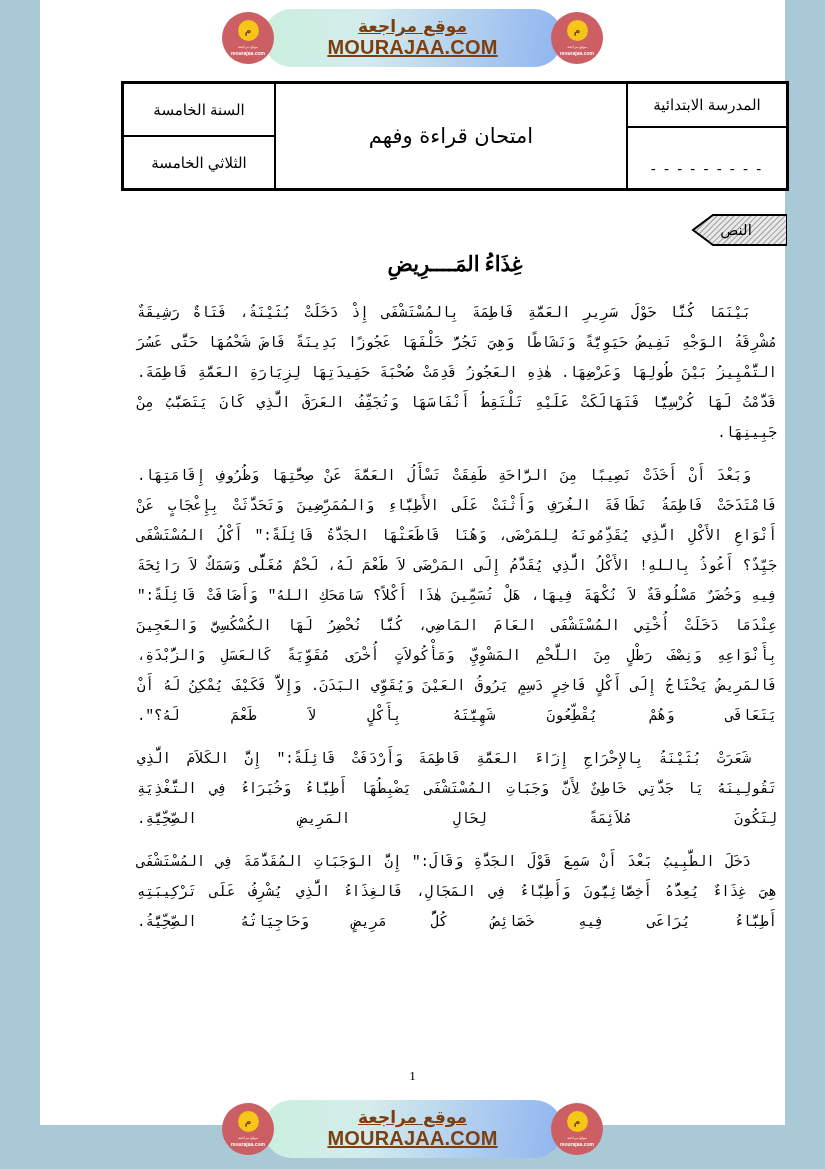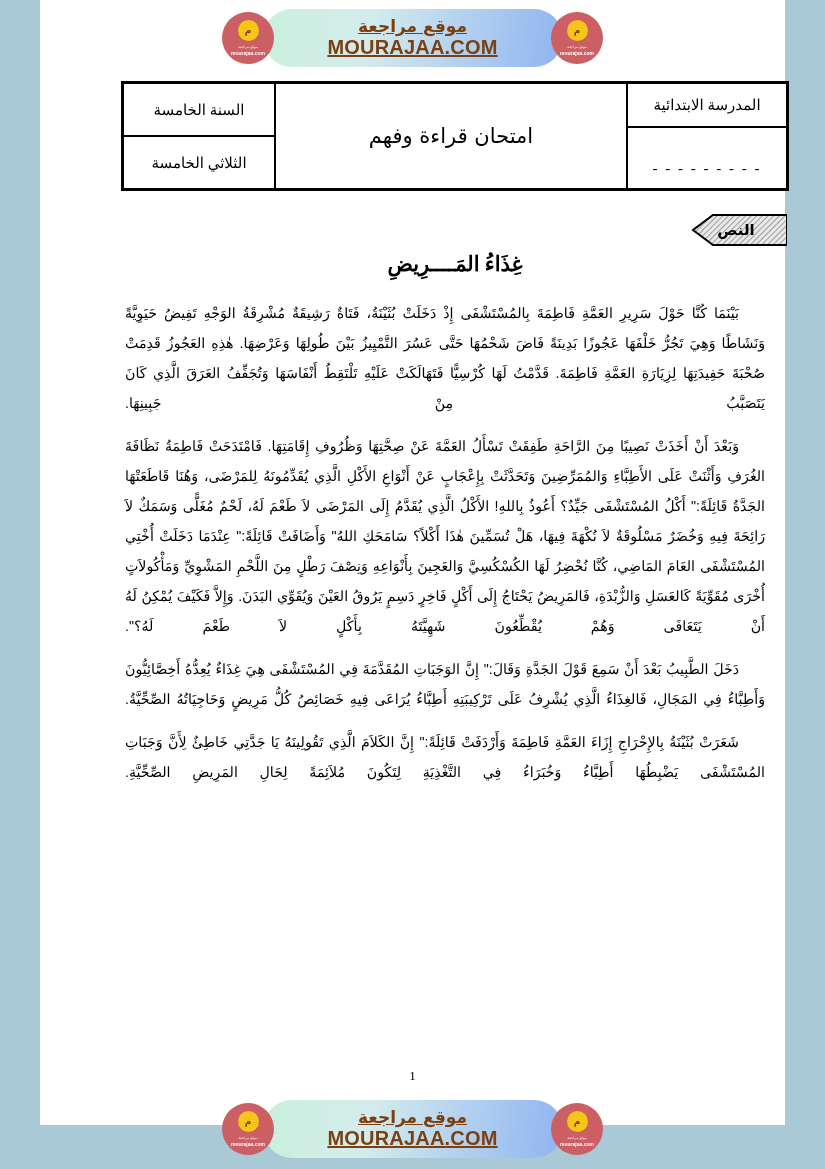--- a/index.html
+++ b/index.html
@@ -134,21 +134,21 @@
   .ht-right { width: 160px; border-left: 2px solid #000; gap: 20px; }
   .ht-mid   { flex: 1; display: flex; align-items: center; justify-content: center; }
   .ht-left  { width: 152px; border-right: 2px solid #000; }
 
   .ht-cell {
     flex: 1;
     display: flex;
     align-items: center;
     justify-content: center;
     padding: 12px 8px;
-    font-family: Liberation Serif, serif;
+    font-family: Liberation Sans, sans-serif;
     font-size: 15px;
     color: #000;
     direction: rtl;
     text-align: left;
   }
   .ht-cell.top-cell { border-bottom: 2px solid #000; }
   .ht-cell.dashline {
     font-size: 15px;
     letter-spacing: 2px;
     color: #000;
@@ -173,21 +173,21 @@
   .text-tag svg { display: block; }
   .text-tag .tag-label {
     position: absolute;
     left: 0; top: 0; right: 0; bottom: 0;
     display: flex;
     align-items: center;
     justify-content: center;
     padding-right: 6px;
     font-family: "DejaVu Sans", sans-serif;
     font-size: 15px;
-    font-weight: bold;
+    font-weight: normal;
     color: #000;
     direction: rtl;
     letter-spacing: 0px;
   }
 
   
   .doc-title {
     position: absolute;
     right: 36px;
     top: 252px;
@@ -196,27 +196,27 @@
     font-family: Liberation Serif, serif;
     font-size: 21px;
     font-weight: bold;
     color: #000;
     direction: rtl;
     z-index: 10;
   }
 
   .article {
     position: absolute;
-    right: 60px;
+    right: 48px;
     top: 298px;
     width: 640px;
     direction: rtl;
     text-align: justify;
     text-align-last: justify;
-    font-family: Liberation Sans, sans-serif;
+    font-family: Liberation Mono, monospace;
     font-size: 14.2px;
     line-height: 30px;
     color: #000;
     z-index: 10;
   }
   .article p {
     margin: 0 0 13px 0;
     text-indent: 26px;
   }
 
@@ -280,22 +280,22 @@
     <polygon points="96,2 96,32 22,32 2,17 22,2" fill="url(#hatch)" stroke="#000" stroke-width="2"></polygon>
   </svg>
   <div class="tag-label">النص</div>
 </div>
 
 <div class="doc-title">غِذَاءُ المَــــرِيضِ</div>
 
 <div class="article">
   <p>بَيْنَمَا كُنَّا حَوْلَ سَرِيرِ العَمَّةِ فَاطِمَةَ بِالمُسْتَشْفَى إِذْ دَخَلَتْ بُثَيْنَةُ، فَتَاةٌ رَشِيقَةٌ مُشْرِقَةُ الوَجْهِ تَفِيضُ حَيَوِيَّةً وَنَشَاطًا وَهِيَ تَجُرُّ خَلْفَهَا عَجُوزًا بَدِينَةً فَاضَ شَحْمُهَا حَتَّى عَسُرَ التَّمْيِيزُ بَيْنَ طُولِهَا وَعَرْضِهَا. هٰذِهِ العَجُوزُ قَدِمَتْ صُحْبَةَ حَفِيدَتِهَا لِزِيَارَةِ العَمَّةِ فَاطِمَةَ. قَدَّمْتُ لَهَا كُرْسِيًّا فَتَهَالَكَتْ عَلَيْهِ تَلْتَقِطُ أَنْفَاسَهَا وَتُجَفِّفُ العَرَقَ الَّذِي كَانَ يَتَصَبَّبُ مِنْ جَبِينِهَا.</p>
   <p>وَبَعْدَ أَنْ أَخَذَتْ نَصِيبًا مِنَ الرَّاحَةِ طَفِقَتْ تَسْأَلُ العَمَّةَ عَنْ صِحَّتِهَا وَظُرُوفِ إِقَامَتِهَا. فَامْتَدَحَتْ فَاطِمَةُ نَظَافَةَ الغُرَفِ وَأَثْنَتْ عَلَى الأَطِبَّاءِ وَالمُمَرِّضِينَ وَتَحَدَّثَتْ بِإِعْجَابٍ عَنْ أَنْوَاعِ الأَكْلِ الَّذِي يُقَدِّمُونَهُ لِلمَرْضَى، وَهُنَا قَاطَعَتْهَا الجَدَّةُ قَائِلَةً:" أَكْلُ المُسْتَشْفَى جَيِّدٌ؟ أَعُوذُ بِاللهِ! الأَكْلُ الَّذِي يُقَدَّمُ إِلَى المَرْضَى لاَ طَعْمَ لَهُ، لَحْمٌ مُغَلًّى وَسَمَكٌ لاَ رَائِحَةَ فِيهِ وَخُضَرٌ مَسْلُوقَةٌ لاَ نُكْهَةَ فِيهَا، هَلْ تُسَمِّينَ هٰذَا أَكْلاً؟ سَامَحَكِ اللهُ" وَأَضَافَتْ قَائِلَةً:" عِنْدَمَا دَخَلَتْ أُخْتِي المُسْتَشْفَى العَامَ المَاضِي، كُنَّا نُحْضِرُ لَهَا الكُسْكُسِيَّ وَالعَجِينَ بِأَنْوَاعِهِ وَنِصْفَ رَطْلٍ مِنَ اللَّحْمِ المَشْوِيِّ وَمَأْكُولاَتٍ أُخْرَى مُقَوِّيَةً كَالعَسَلِ وَالزُّبْدَةِ، فَالمَرِيضُ يَحْتَاجُ إِلَى أَكْلٍ فَاخِرٍ دَسِمٍ يَرُوقُ العَيْنَ وَيُقَوِّي البَدَنَ. وَإِلاَّ فَكَيْفَ يُمْكِنُ لَهُ أَنْ يَتَعَافَى وَهُمْ يُقْطِّعُونَ شَهِيَّتَهُ بِأَكْلٍ لاَ طَعْمَ لَهُ؟".</p>
+  <p>شَعَرَتْ بُثَيْنَةُ بِالإِحْرَاجِ إِزَاءَ العَمَّةِ فَاطِمَةَ وَأَرْدَفَتْ قَائِلَةً:" إِنَّ الكَلاَمَ الَّذِي تَقُولِينَهُ يَا جَدَّتِي خَاطِئٌ لِأَنَّ وَجَبَاتِ المُسْتَشْفَى يَضْبِطُهَا أَطِبَّاءُ وَخُبَرَاءُ فِي التَّغْذِيَةِ لِتَكُونَ مُلاَئِمَةً لِحَالِ المَرِيضِ الصِّحِّيَّةِ.</p>
   <p>دَخَلَ الطَّبِيبُ بَعْدَ أَنْ سَمِعَ قَوْلَ الجَدَّةِ وَقَالَ:" إِنَّ الوَجَبَاتِ المُقَدَّمَةَ فِي المُسْتَشْفَى هِيَ غِذَاءٌ يُعِدُّهُ أَخِصَّائِيُّونَ وَأَطِبَّاءُ فِي المَجَالِ، فَالغِذَاءُ الَّذِي يُشْرِفُ عَلَى تَرْكِيبَتِهِ أَطِبَّاءُ يُرَاعَى فِيهِ خَصَائِصُ كُلُّ مَرِيضٍ وَحَاجِيَاتُهُ الصِّحِّيَّةُ.</p>
-  <p>شَعَرَتْ بُثَيْنَةُ بِالإِحْرَاجِ إِزَاءَ العَمَّةِ فَاطِمَةَ وَأَرْدَفَتْ قَائِلَةً:" إِنَّ الكَلاَمَ الَّذِي تَقُولِينَهُ يَا جَدَّتِي خَاطِئٌ لِأَنَّ وَجَبَاتِ المُسْتَشْفَى يَضْبِطُهَا أَطِبَّاءُ وَخُبَرَاءُ فِي التَّغْذِيَةِ لِتَكُونَ مُلاَئِمَةً لِحَالِ المَرِيضِ الصِّحِّيَّةِ.</p>
 </div>
 
 <div class="page-number">1</div>
 
 <div class="watermark bottom">
   <div class="wm-logo left">
     <div class="wm-logo-badge">م</div>
     <div class="wm-logo-t1">موقع مراجعة</div>
     <div class="wm-logo-t2">mourajaa.com</div>
   </div>

